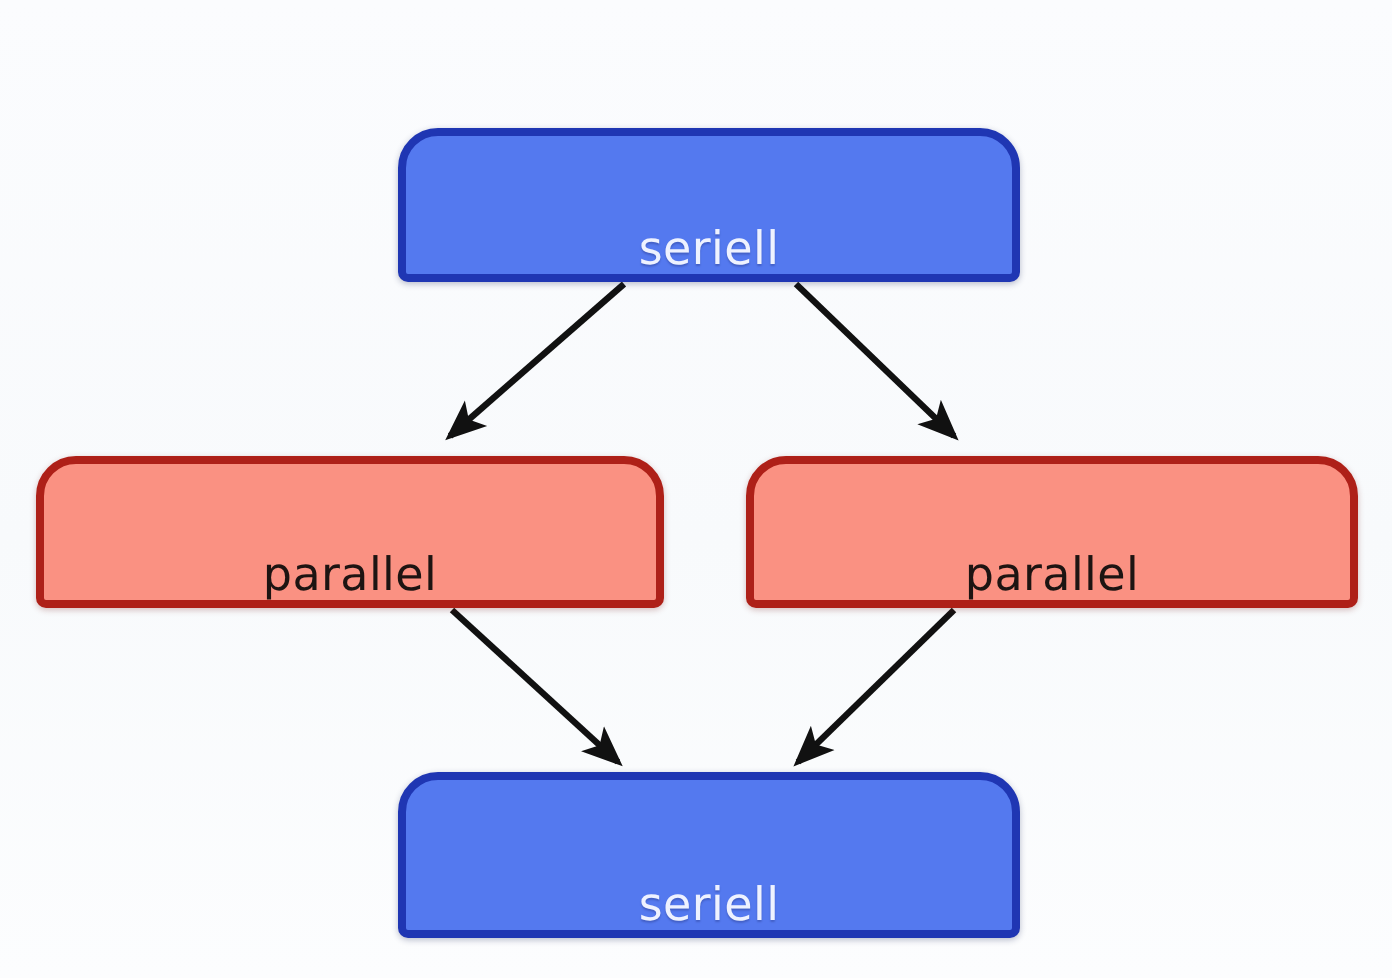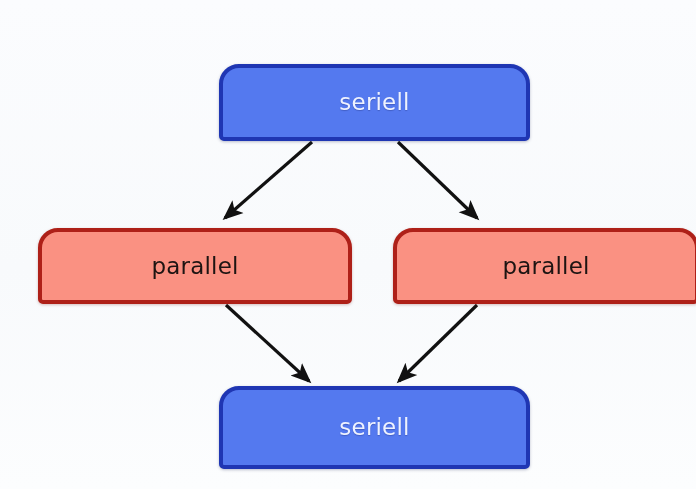--- a/index.html
+++ b/index.html
@@ -24,27 +24,26 @@
     width: 696px;
     height: 489px;
     pointer-events: none;
   }
 
   
   .node {
     position: absolute;
     box-sizing: border-box;
     display: flex;
-    align-items: center;
+    align-items: flex-end;
     justify-content: center;
     border-style: solid;
     border-width: 4px;
     
     border-radius: 20px 20px 5px 5px;
-    margin-left: 20px;
   }
   .node .node-label {
     font-size: 23px;
     line-height: 1;
     letter-spacing: 0.2px;
     white-space: nowrap;
     user-select: none;
   }
 
   .node.serial {

